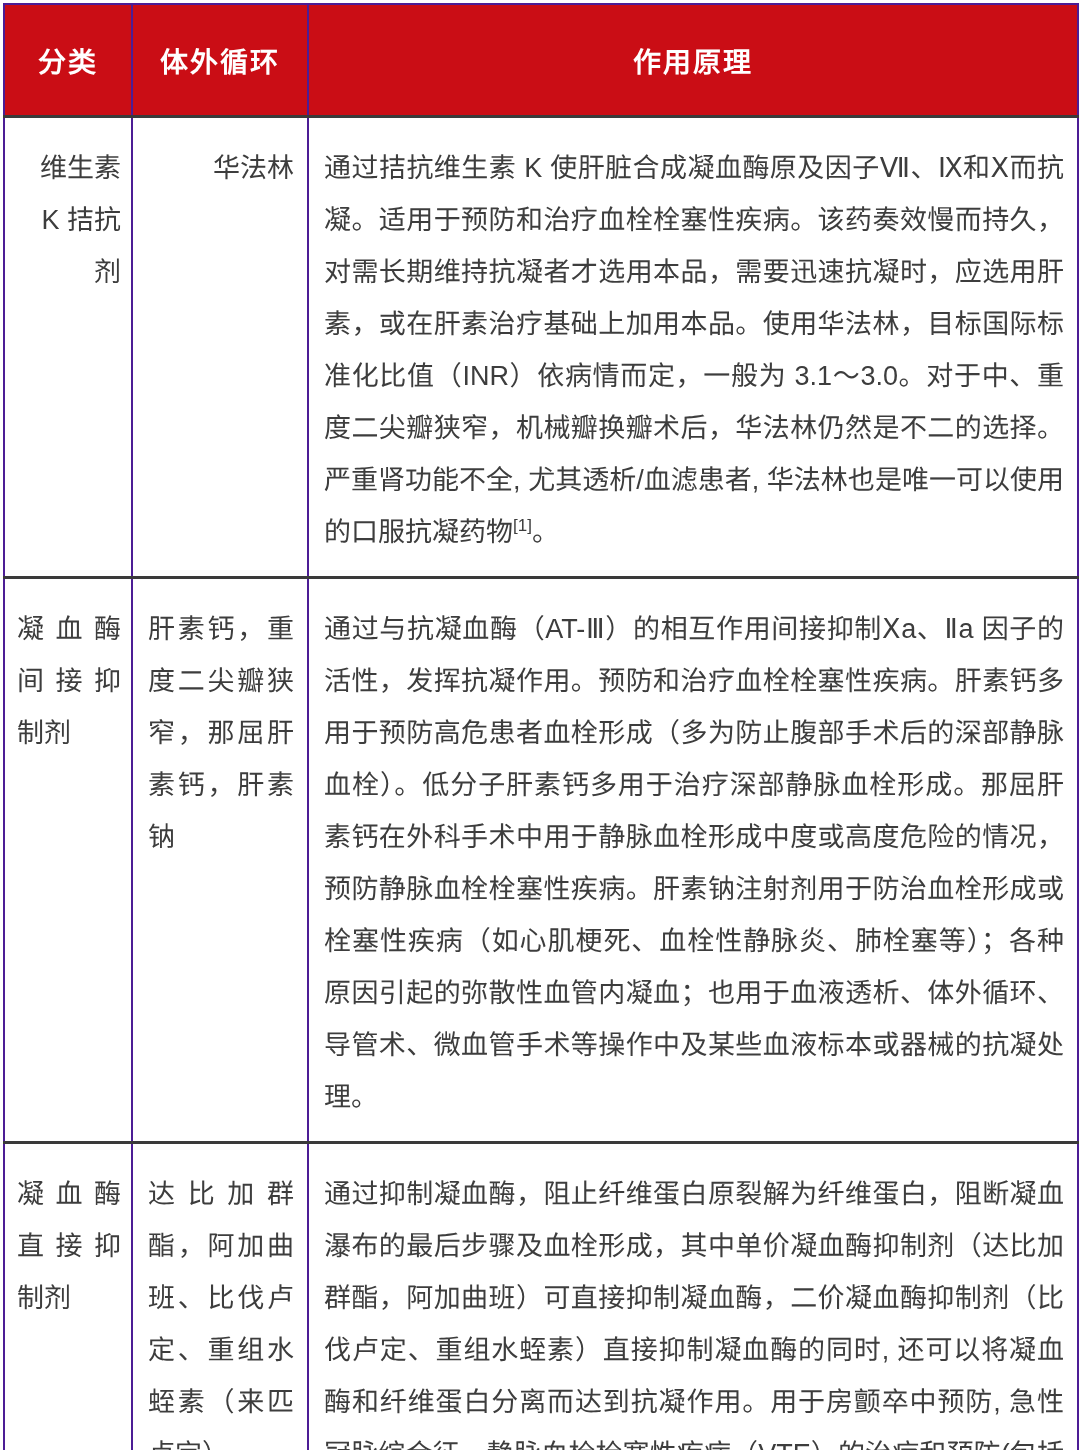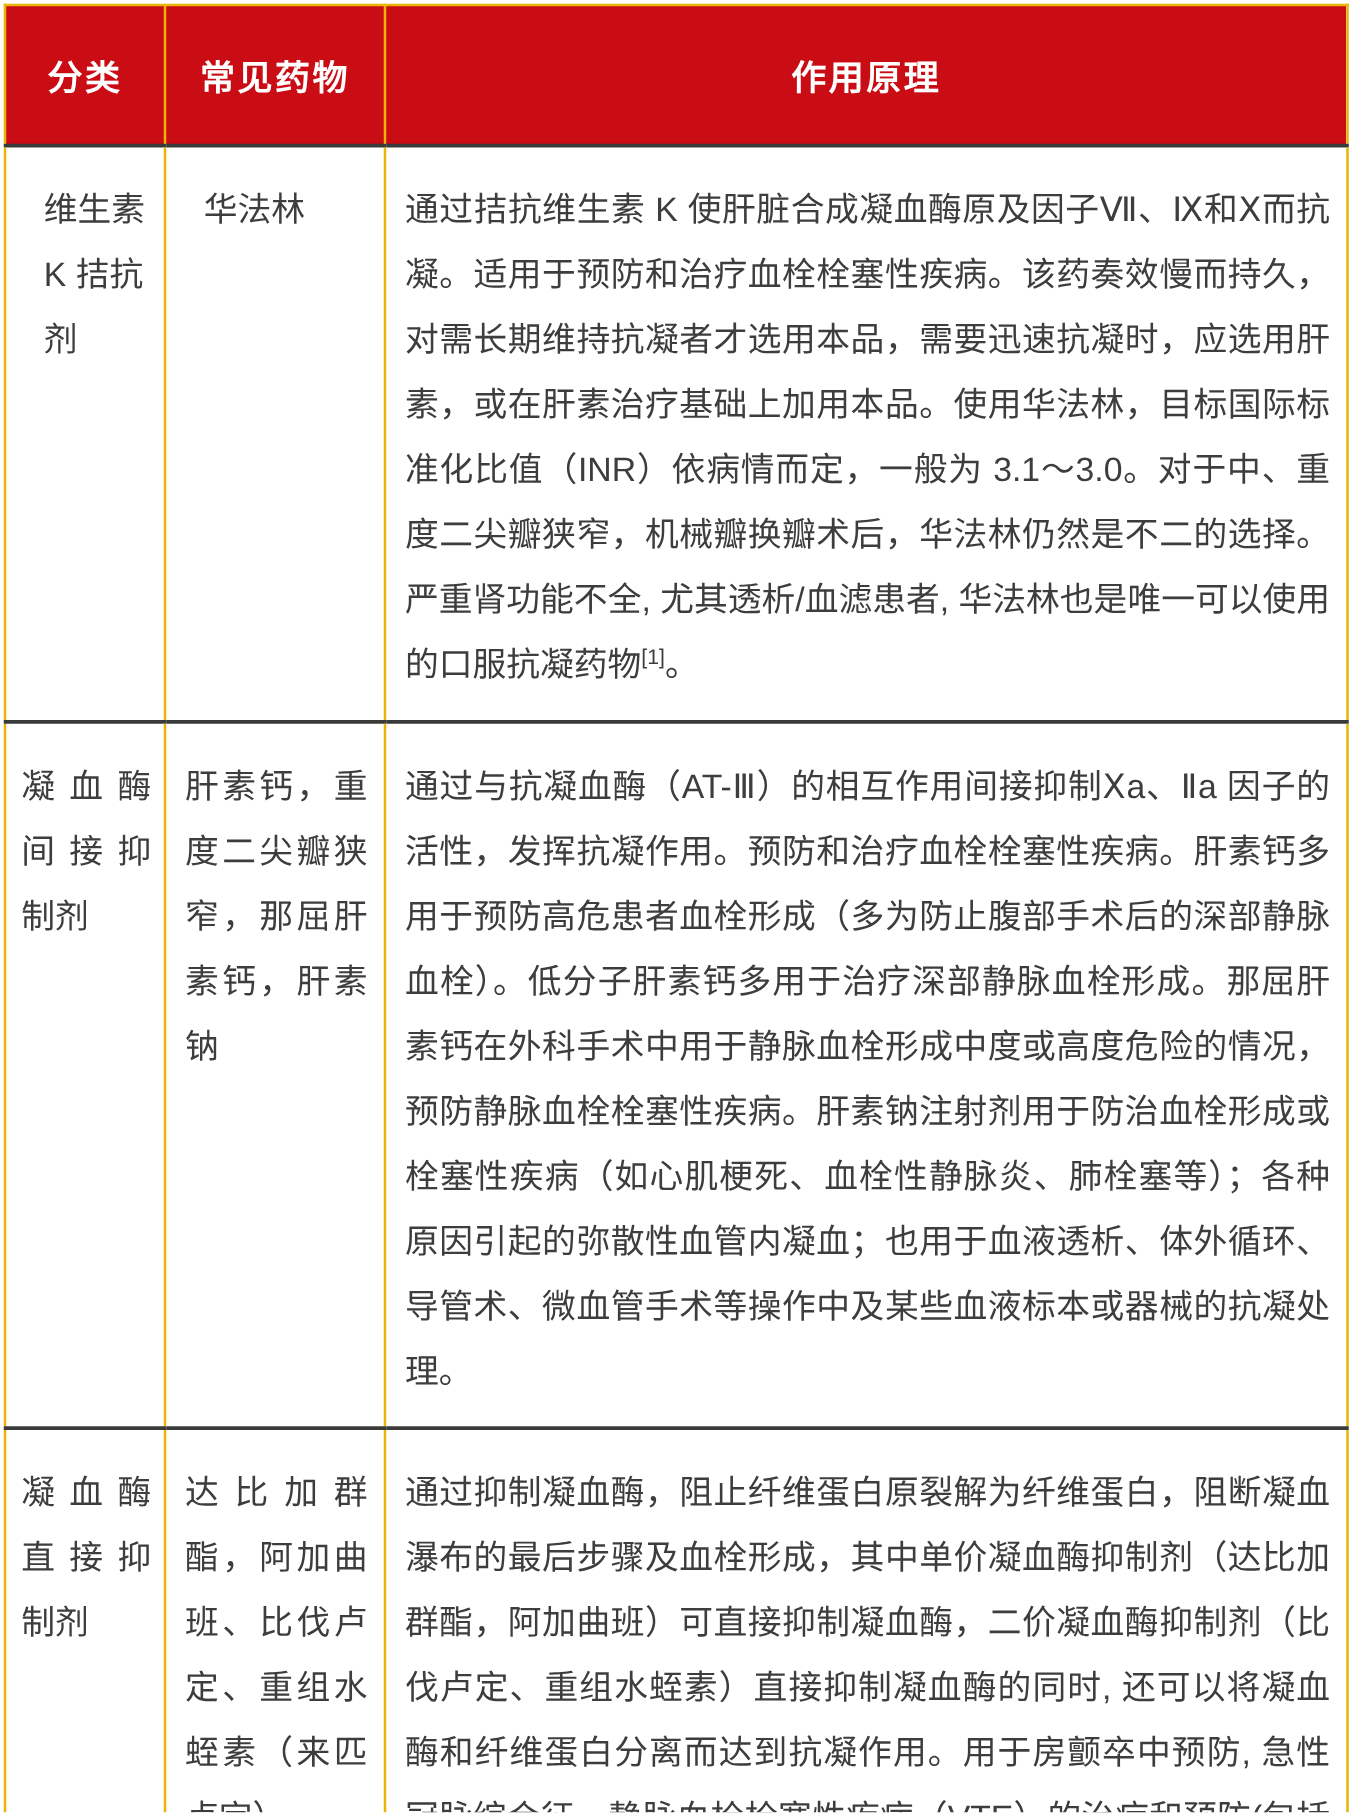--- a/index.html
+++ b/index.html
@@ -16,21 +16,21 @@
     background: #ffffff;
     overflow: hidden;
   }
   table.drug-table {
     border-collapse: collapse;
     table-layout: fixed;
     width: 1074px;
     color: #3d3d3d;
   }
   .drug-table th, .drug-table td {
-    border: 2px solid #eab308;
+    border: 2px solid #4c1d95;
     box-sizing: border-box;
     overflow: hidden;
   }
   .drug-table td {
     border-top-width: 3px;
     border-top-color: #3a3a3a;
   }
   .drug-table th {
     background: #ca0d15;
     color: #ffffff;
@@ -57,21 +57,21 @@
     padding-right: 13px;
     text-align: justify;
   }
   td.cell-mechanism {
     padding-left: 15px;
     padding-right: 13px;
     text-align: justify;
   }
   tr.row-vitk td.cell-category,
   tr.row-vitk td.cell-drugs {
-    text-align: left;
+    text-align: right;
     padding-left: 30px;
   }
   tr.row-vitk    { height: 313px; }
   tr.row-indir   { height: 400px; padding-left: 29px; }
   tr.row-direct  { height: 310px; }
   sup.ref {
     font-size: 17px;
     line-height: 0;
     vertical-align: super;
   }
@@ -82,21 +82,21 @@
 <div class="page">
   <table class="drug-table">
     <colgroup>
       <col style="width:128px">
       <col style="width:176px">
       <col style="width:770px">
     </colgroup>
     <thead>
       <tr>
         <th>分类</th>
-        <th>常见药物</th>
+        <th>体外循环</th>
         <th>作用原理</th>
       </tr>
     </thead>
     <tbody>
       <tr class="row-vitk">
         <td class="cell-category">维生素 K 拮抗剂</td>
         <td class="cell-drugs">华法林</td>
         <td class="cell-mechanism"><span>通过拮抗维生素 K 使肝脏合成凝血酶原及因子Ⅶ、Ⅸ和Ⅹ而抗凝。适用于预防和治疗血栓栓塞性疾病。该药奏效慢而持久，对需长期维持抗凝者才选用本品，需要迅速抗凝时，应选用肝素，或在肝素治疗基础上加用本品。使用华法林，目标国际标准化比值（INR）依病情而定，一般为 3.1～3.0。对于中、重度二尖瓣狭窄，机械瓣换瓣术后，华法林仍然是不二的选择。严重肾功能不全, 尤其透析/血滤患者, 华法林也是唯一可以使用的口服抗凝药物</span><sup class="ref">[1]</sup><span>。</span></td>
       </tr>
       <tr class="row-indir">

